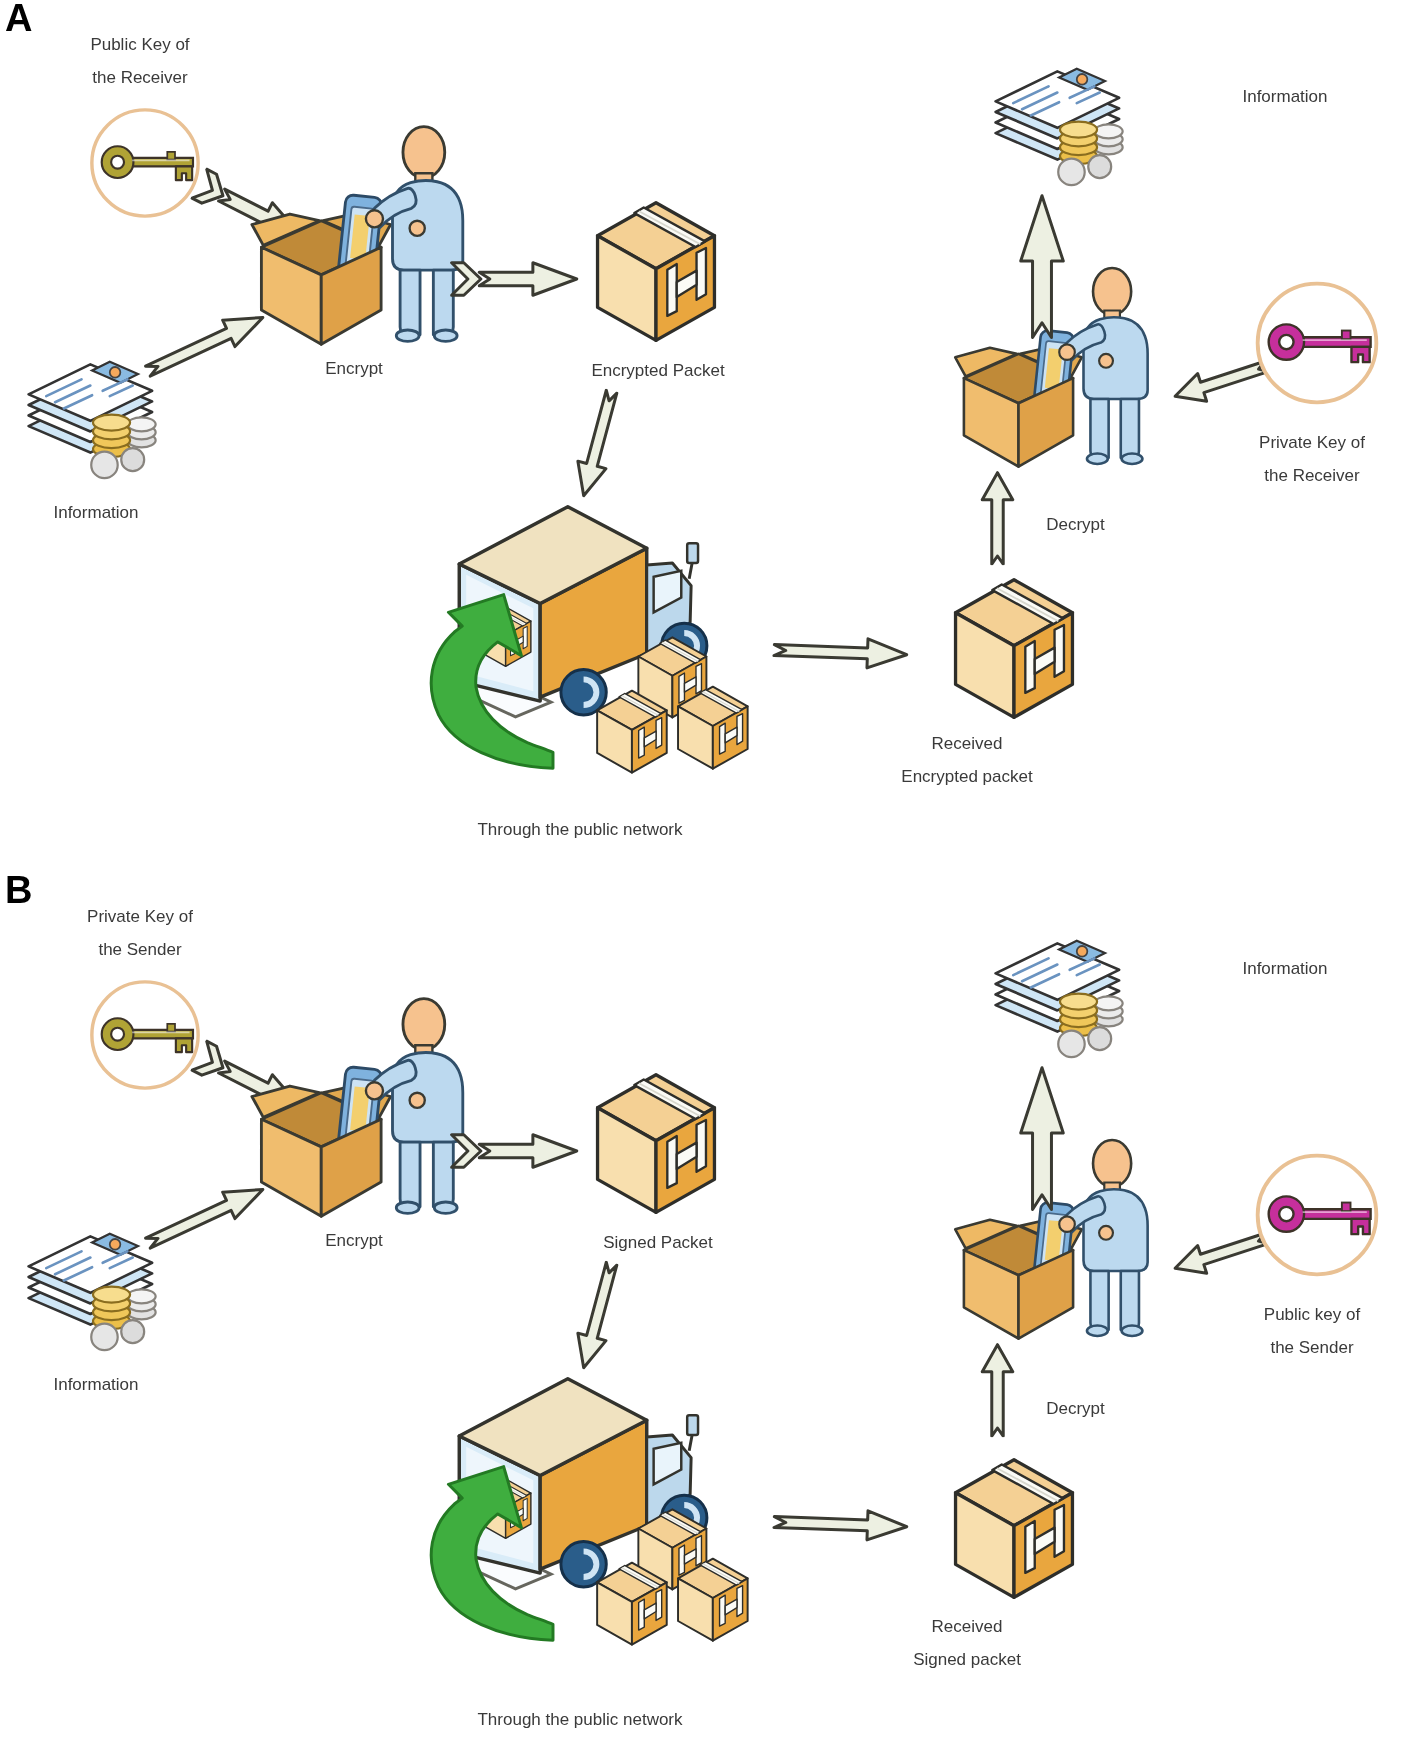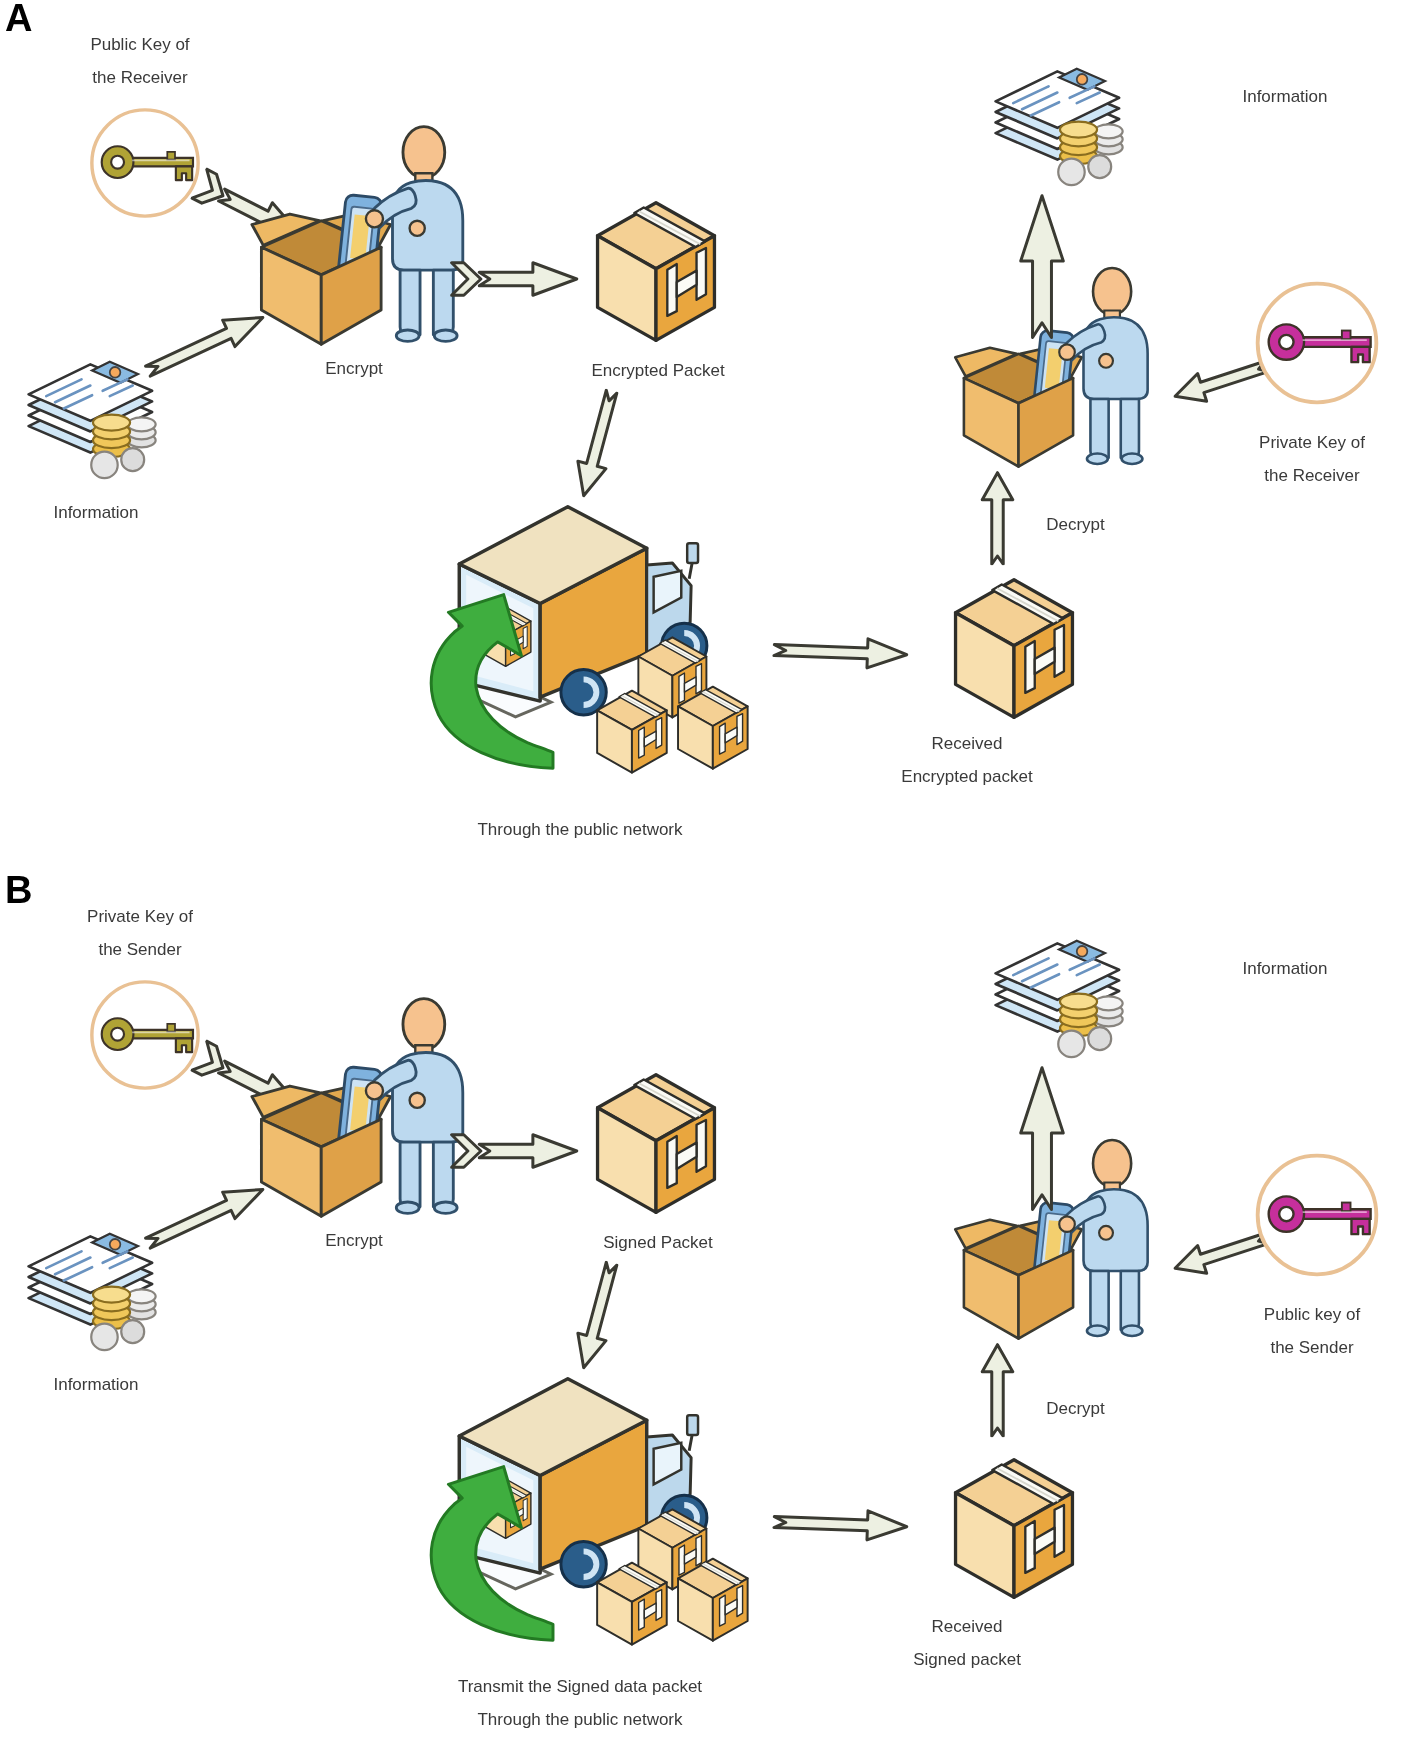--- a/index.html
+++ b/index.html
@@ -284,21 +284,21 @@
       </svg>
     <div class="lbl packet1-lbl">Signed Packet</div>
 
     <svg class="arr arr-packet-truck" viewBox="0 0 130 44" preserveAspectRatio="none">
         <use href="#sym-arrow-thin"></use>
       </svg>
 
     <svg class="abs truck" viewBox="0 0 375 300">
         <use href="#sym-truck"></use>
       </svg>
-    <div class="lbl transmit-lbl"><span>Transmit the Signed data packet</span><br><span>Through the public network</span></div>
+    <div class="lbl transmit-lbl"><br><span>Through the public network</span></div>
 
     <svg class="arr arr-truck-recv" viewBox="0 0 130 44" preserveAspectRatio="none">
         <use href="#sym-arrow-thin"></use>
       </svg>
 
     <svg class="abs packet2" viewBox="0 0 140 160">
         <use href="#sym-packet"></use>
       </svg>
     <div class="lbl received-lbl"><span>Received</span><br><span>Signed packet</span></div>
 

